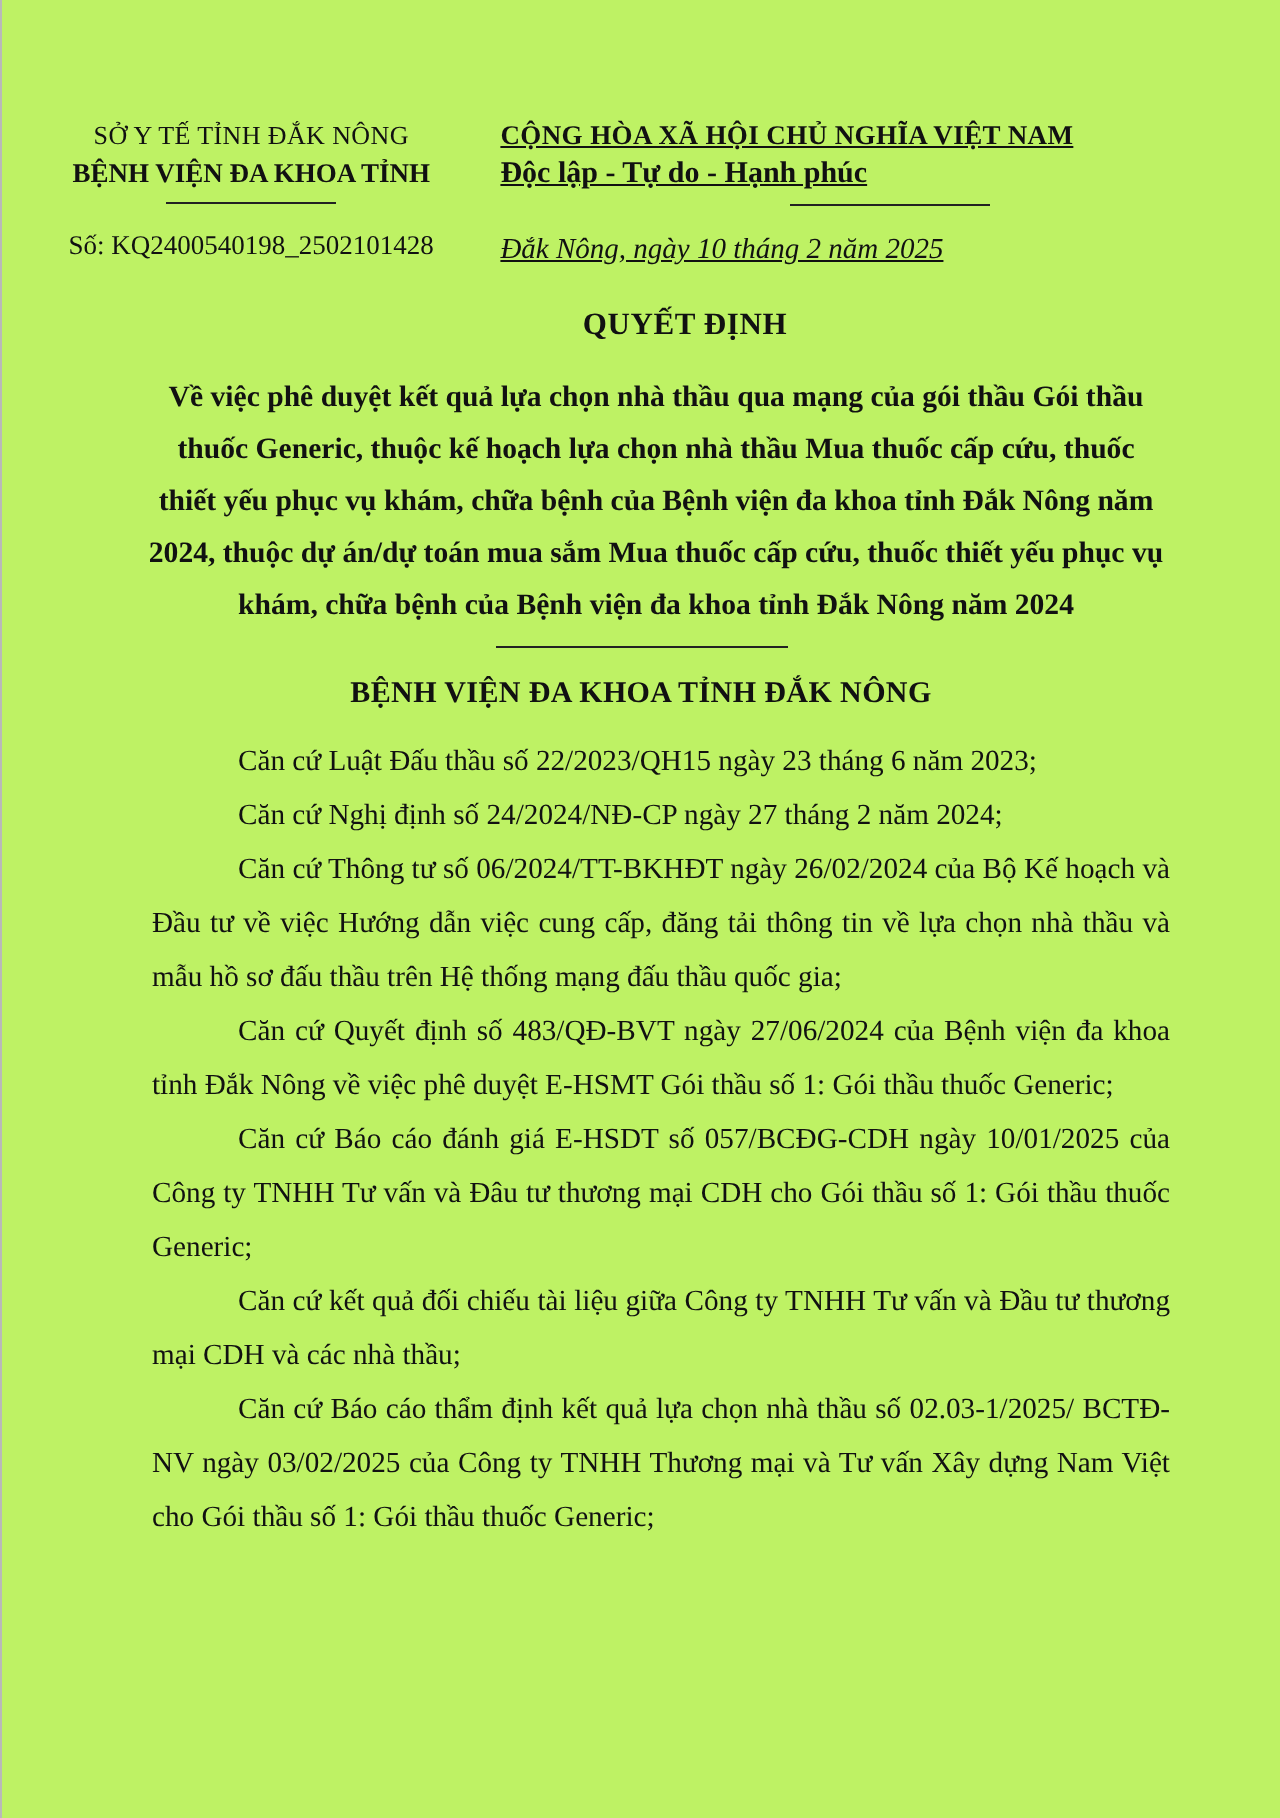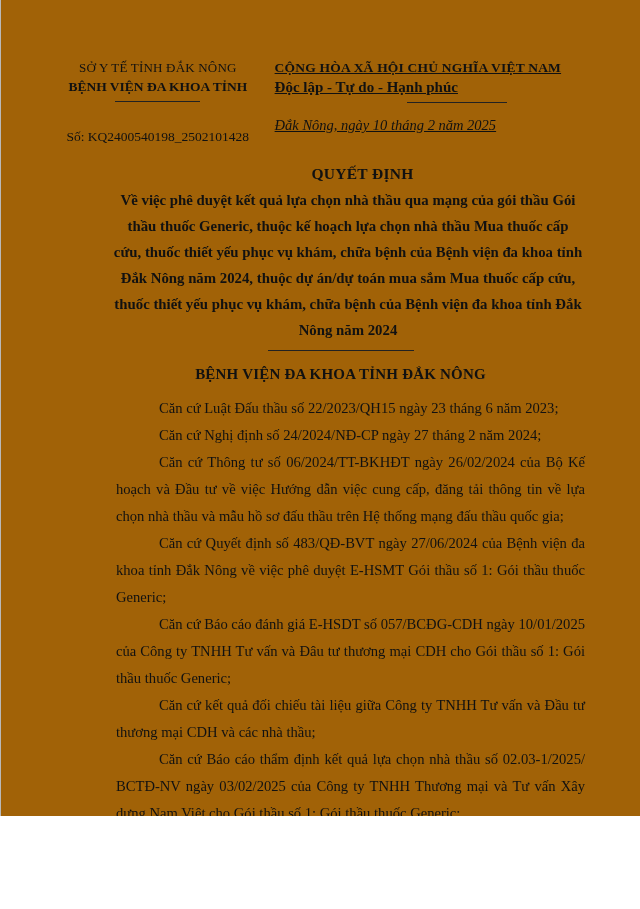--- a/index.html
+++ b/index.html
@@ -3,28 +3,27 @@
 <meta charset="utf-8">
 <style>
   html, body {
     margin: 0;
     padding: 0;
     background: #ffffff;
   }
   .page {
     position: relative;
     width: 640px;
-    height: 816px;
-    background: #a16207;
+    height: 909px;
+    background: #bef264;
     color: #111111;
     font-family: "Liberation Serif", "DejaVu Serif", serif;
     overflow: hidden;
     border-left: 1px solid #b9b9b9;
     box-sizing: border-box;
-    padding-left: 40px;
   }
 
   
   .header {
     display: flex;
     padding-top: 60px;
   }
   .header-left {
     width: 39%;
     text-align: center;
@@ -38,31 +37,31 @@
   .hl-line2 { font-size: 13.5px; font-weight: bold; margin-top: 3px; }
   .hr-line1 { font-size: 13.5px; font-weight: bold; letter-spacing: 0.2px; }
   .hr-line2 { font-size: 15px; font-weight: bold; margin-top: 3px; }
   .rule-short {
     height: 0;
     border-bottom: 1.4px solid #222;
     margin: 6px auto 0 auto;
   }
   .rule-left  { width: 85px; }
   .rule-right { width: 100px; }
-  .doc-number { font-size: 13.5px; margin-top: 27px; }
+  .doc-number { font-size: 13.5px; margin-top: 13px; }
   .dateline   { font-size: 14.5px; font-style: italic; margin-top: 14px; }
 
   
   .title-block { margin-top: 20px; text-align: center; }
   .title-heading { font-size: 15.5px; font-weight: bold; letter-spacing: 0.3px; margin-left: 44px; }
   .title-subject {
     font-size: 14.8px;
     font-weight: bold;
     line-height: 26px;
-    margin: 4px 57px 0 72px;
+    margin: 14px 57px 0 72px;
     text-align: center;
   }
   .rule-title { width: 146px; margin-top: 7px; }
 
   
   .issuer-heading {
     margin-top: 15px;
     text-align: center;
     font-size: 15px;
     font-weight: bold;

